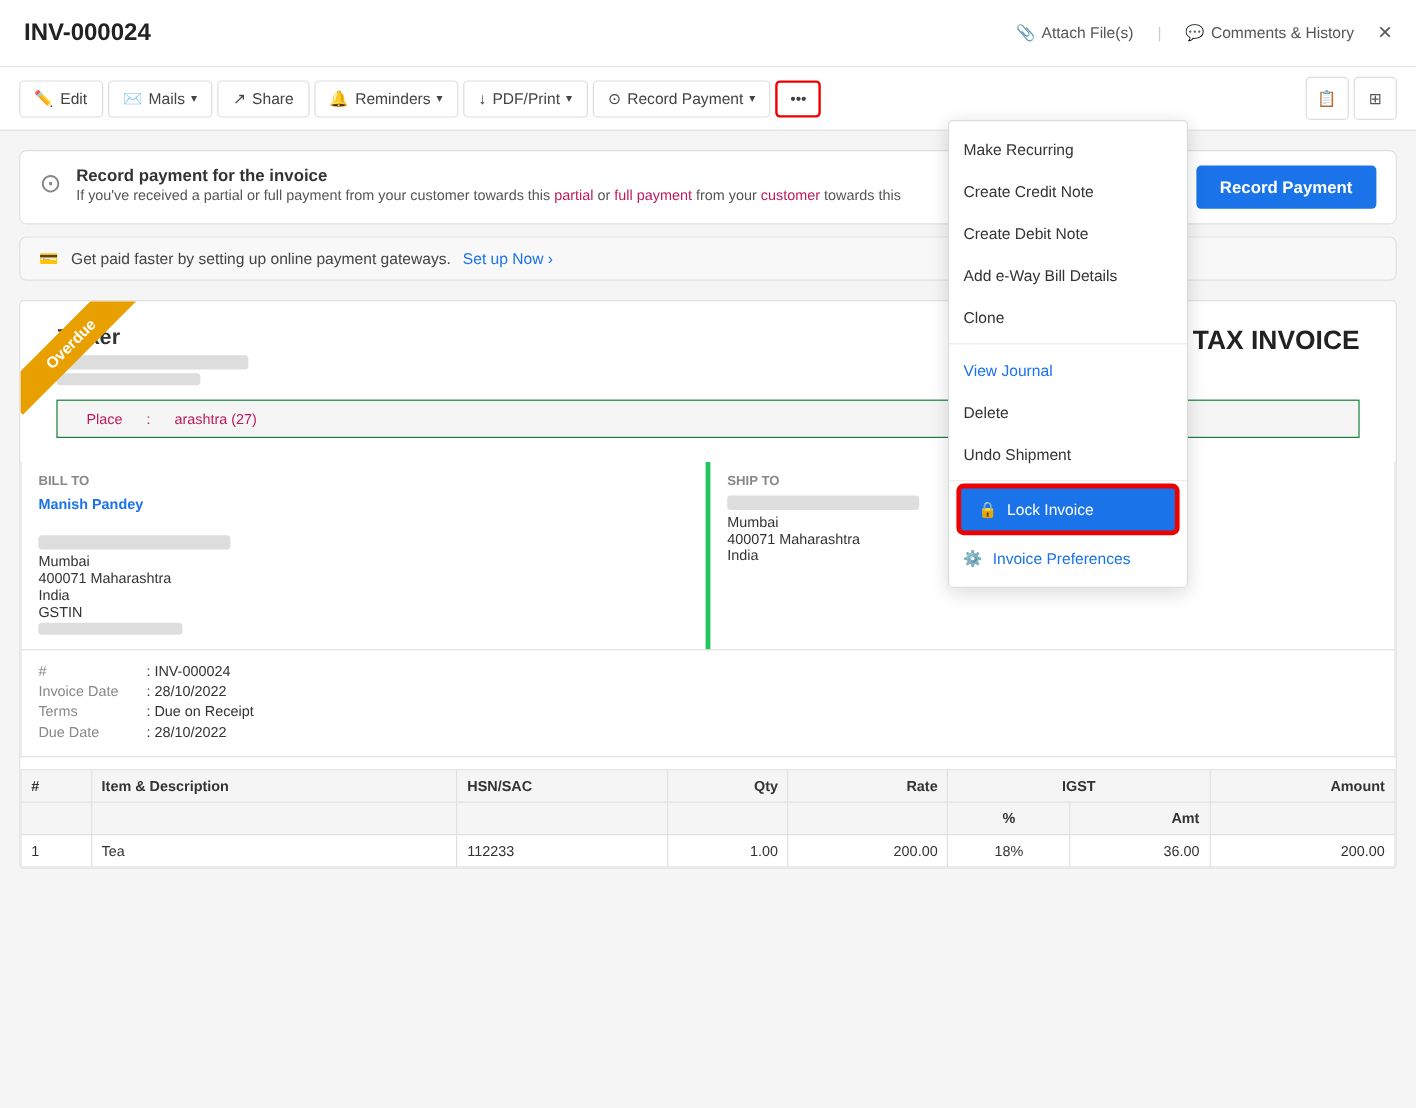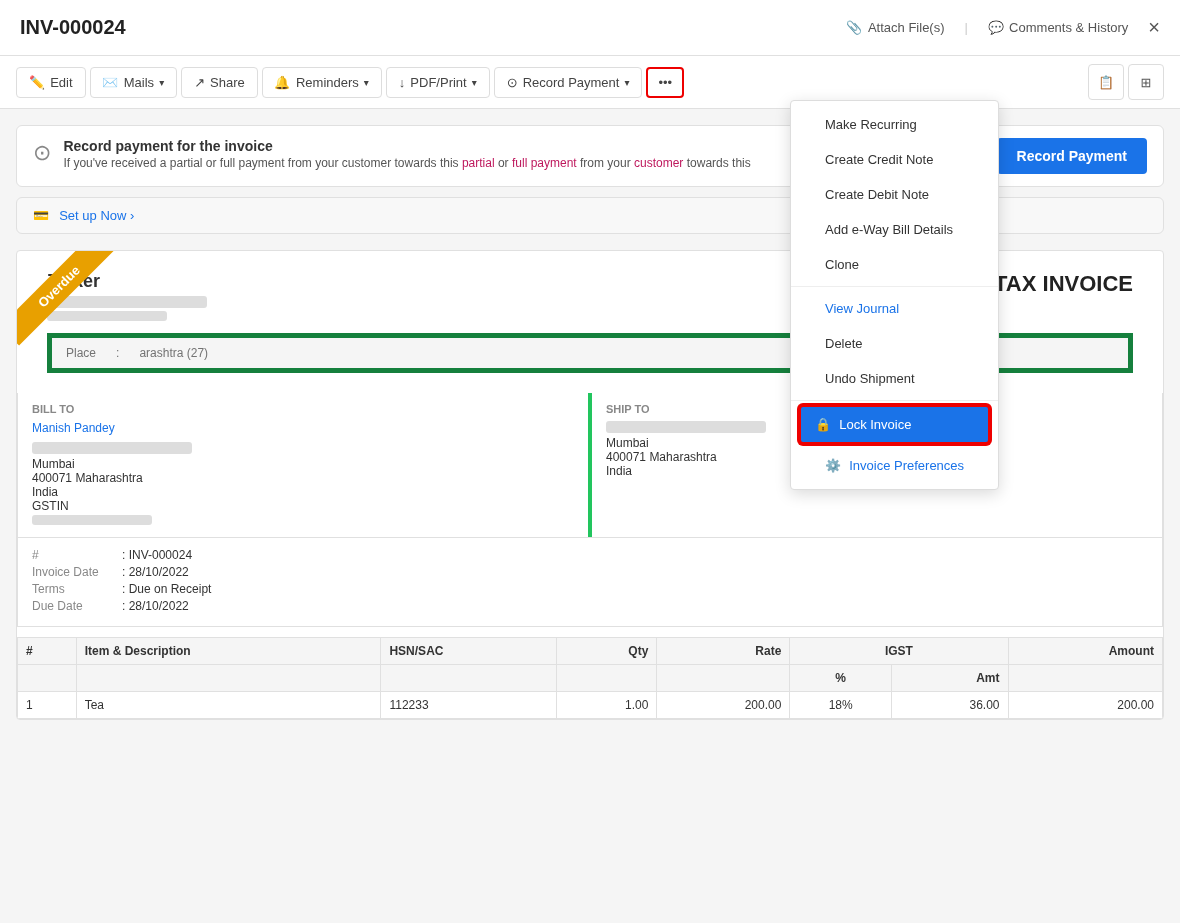--- a/index.html
+++ b/index.html
@@ -90,35 +90,35 @@
     .invoice-table { width: 100%; border-collapse: collapse; font-size: 12px; margin-top: 10px; }
     .invoice-table th { background: #f5f5f5; border: 1px solid #e0e0e0; padding: 6px 8px; text-align: left; font-weight: bold; }
     .invoice-table td { border: 1px solid #e0e0e0; padding: 6px 8px; }
     .invoice-table .text-right { text-align: right; }
     .invoice-table .text-center { text-align: center; }
 
     .bill-ship-row { display: flex; border: 1px solid #e0e0e0; border-top: none; }
     .bill-ship-cell { flex: 1; padding: 10px 14px; font-size: 12px; }
     .bill-ship-cell + .bill-ship-cell { border-left: 4px solid #22c55e; }
     .bill-ship-header { font-size: 11px; font-weight: bold; color: #888; margin-bottom: 6px; text-transform: uppercase; }
-    .bill-ship-name { color: #1a73e8; font-weight: normal; margin-bottom: 7px; }
-    .place-label { background: #f5f5f5; border: 5px solid #15803d; padding: 8px 14px; font-size: 12px; color: #737373; display: flex; gap: 20px; }
+    .bill-ship-name { color: #1a73e8; font-weight: bold; margin-bottom: 19px; }
+    .place-label { background: #f5f5f5; border: 1px solid #15803d; padding: 8px 24px; font-size: 12px; color: #be185d; display: flex; gap: 20px; }
 
     
     .dropdown-overlay {
       position: absolute; top: 100px; left: 0; right: 0; bottom: 0; z-index: 10;
     }
     .dropdown-menu {
       position: absolute; top: 0; left: 790px;
       background: #fff; border: 1px solid #ddd; border-radius: 4px;
       box-shadow: 0 4px 16px rgba(0,0,0,0.15); min-width: 200px; z-index: 20;
       padding: 6px 0;
     }
     .dropdown-item {
-      padding: 10px 34px; font-size: 13px; color: #333; cursor: pointer; display: flex; align-items: center; gap: 8px;
+      padding: 10px 12px; font-size: 13px; color: #333; cursor: pointer; display: flex; align-items: center; gap: 8px;
     }
     .dropdown-item.blue { color: #1a73e8; }
     .dropdown-separator { height: 1px; background: #eee; margin: 4px 0; }
     .dropdown-item.lock-btn {
       background: #1a73e8; color: #fff; margin: 4px 8px; border-radius: 4px; padding: 10px 14px;
       border: 2px solid #e00; box-shadow: 0 0 0 2px #e00;
     }
     .dropdown-item.pref-btn { color: #1a73e8; }
 
     
@@ -205,20 +205,21 @@
           <span> from your </span>
           <a href="#">customer</a>
           <span> towards this</span>
         </div>
       </div>
       <button class="record-payment-btn">Record Payment</button>
     </div>
 
     <div class="payment-gateway-bar">
       <span>💳</span>
+      <span>Get paid faster by setting up online payment gateways.</span>
       <a href="#">Set up Now ›</a>
     </div>
 
     <div class="invoice-doc">
 
       <div class="overdue-ribbon">
         <div class="overdue-ribbon-inner">Overdue</div>
       </div>
 
       <div class="invoice-inner">

